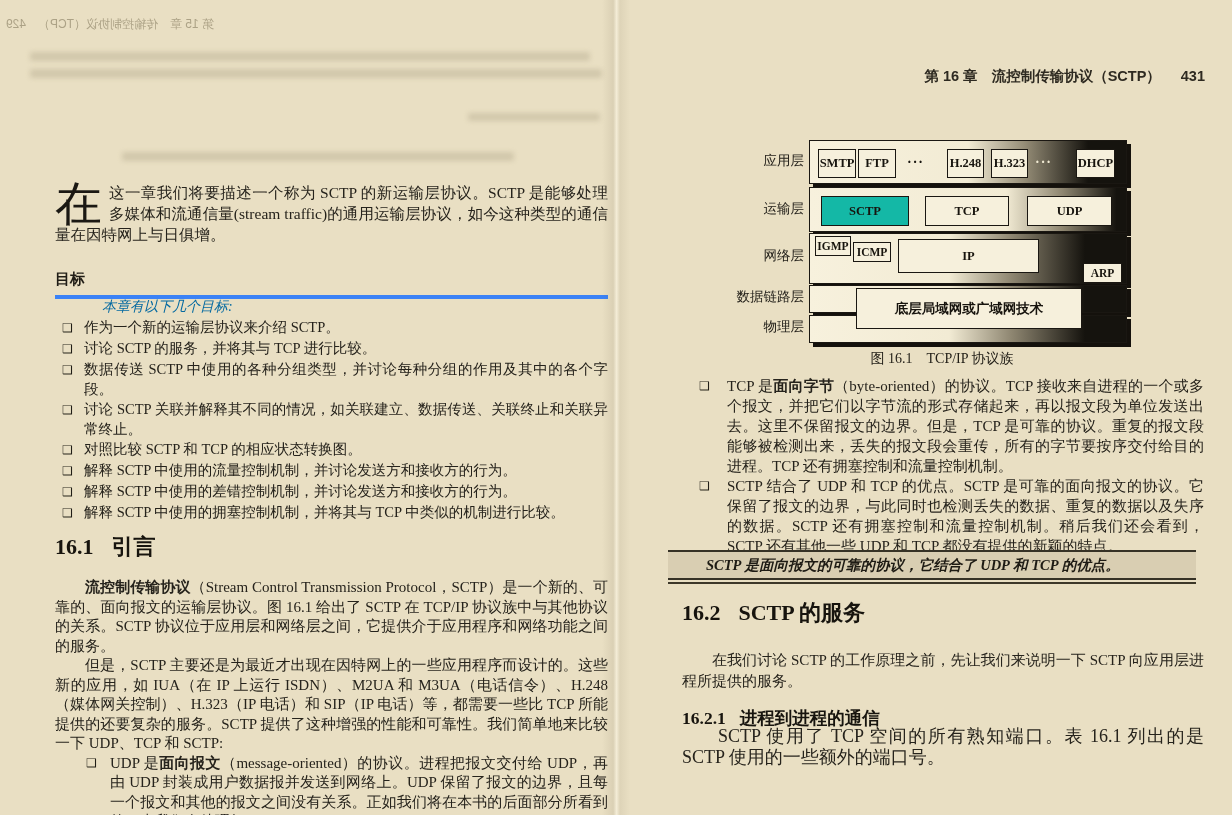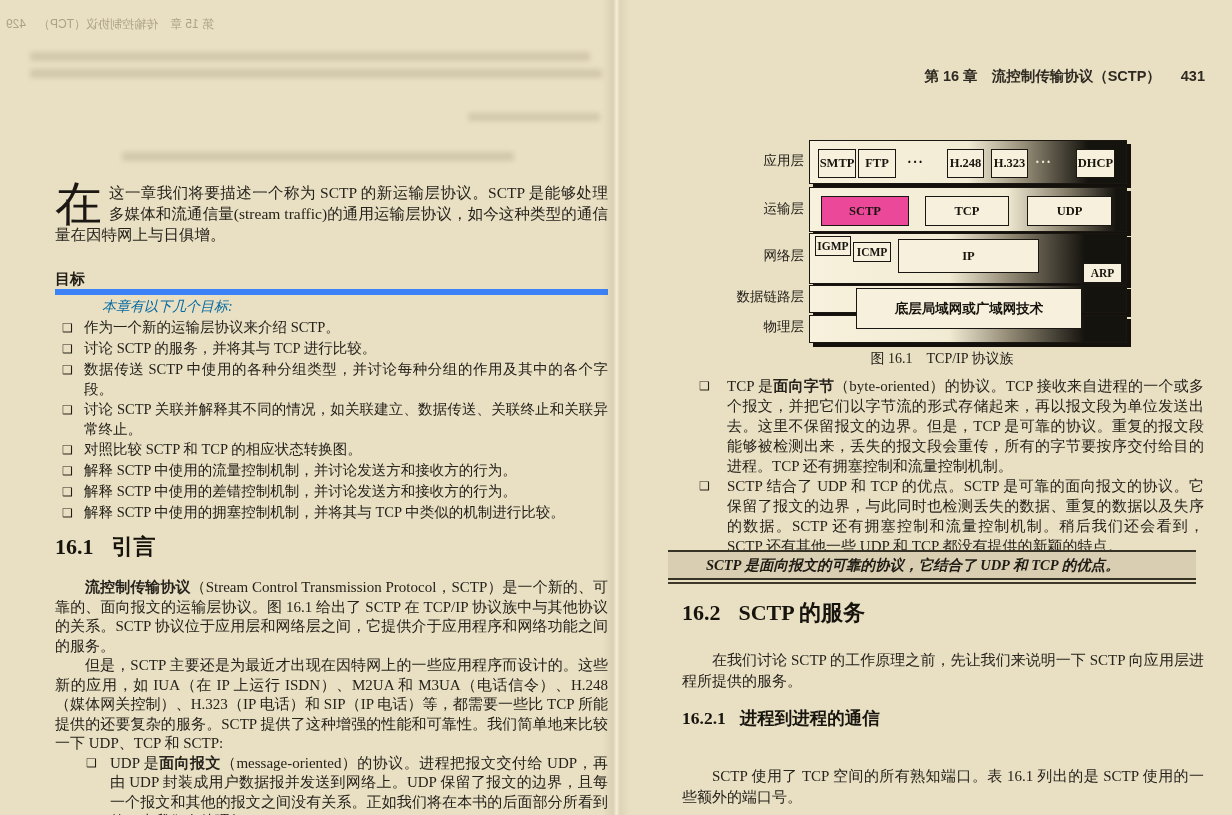--- a/index.html
+++ b/index.html
@@ -33,22 +33,22 @@
     position:absolute;top:182px;left:55px;width:553px;
     font-size:15.5px;line-height:21px;text-align:justify;
   }
   .dropcap{
     float:left;font-size:47px;line-height:40px;font-weight:400;
     margin:2px 7px 0 0;color:#1b1813;
   }
   .goals-head{
     position:absolute;top:270px;left:55px;width:553px;
     font-family:"Liberation Sans","DejaVu Sans",sans-serif;
-    font-size:15px;font-weight:700;
-    border-bottom:6px solid #3b82f6;color:#201d16;
+    font-size:15px;font-weight:700;padding-bottom:6px;
+    border-bottom:4px solid #3b82f6;color:#201d16;
   }
   .goals-intro{
     position:absolute;top:298px;left:57px;font-size:14px;font-style:italic;color:#0369a1;margin-left:45px;
   }
   .goals-list{position:absolute;top:317px;left:62px;width:546px;}
   .goal-item{display:flex;font-size:14.5px;line-height:20px;}
   .goal-item .marker{width:22px;flex:0 0 22px;font-size:12px;padding-top:1px;color:#201d16;}
   .goal-item .g-text{flex:1;text-align:justify;}
   .sec-heading{
     position:absolute;font-weight:700;color:#17140e;white-space:nowrap;
@@ -86,21 +86,21 @@
     border:1.5px solid #1a1712;box-shadow:4px 4px 0 #14110c;
   }
   .band.g1{background:linear-gradient(90deg,#f7f1dd 0%,#f2ebd4 50%,#948c76 68%,#15130e 88%);}
   .band.g2{background:linear-gradient(90deg,#f7f1dd 0%,#f2ebd4 62%,#8d8570 80%,#15130e 97%);}
   .band.g3{background:linear-gradient(90deg,#f7f1dd 0%,#f2ebd4 44%,#8d8570 64%,#15130e 87%);}
   .fig-box{
     position:absolute;display:flex;align-items:center;justify-content:center;
     background:#f6f0dc;border:1.4px solid #1a1712;
     font-size:12.5px;font-weight:700;color:#17140e;white-space:nowrap;
   }
-  .fig-box.shaded{background:#ec4899;}
+  .fig-box.shaded{background:#14b8a6;}
   .fig-dots{
     position:absolute;font-size:14px;font-weight:700;color:#17140e;letter-spacing:1px;
   }
   .fig-caption{
     position:absolute;top:212px;left:40px;width:396px;text-align:center;
     font-size:14px;color:#201d16;
   }
   .bullets-flow{
     position:absolute;top:376px;left:83px;width:505px;
     font-size:15px;line-height:20px;
@@ -118,22 +118,22 @@
     padding-left:38px;font-size:14.5px;font-weight:700;font-style:italic;color:#1e1b14;white-space:nowrap;
   }
   #sec-16-2{top:598px;left:66px;font-size:22px;}
   #sec-16-2-1{top:706px;left:66px;font-size:17.5px;}
   #sec-16-2-1 .sec-num{margin-right:14px;}
   .para-services{
     position:absolute;top:650px;left:66px;width:522px;
     font-size:15px;line-height:21px;text-align:justify;text-indent:2em;
   }
   .para-ports{
-    position:absolute;top:766px;left:66px;width:522px;
-    font-size:15px;line-height:21px;text-align:justify;text-indent:2em;
+    position:absolute;top:726px;left:66px;width:522px;
+    font-size:18px;line-height:21px;text-align:justify;text-indent:2em;
   }
   b{font-weight:700;}
 </style>
 </head>
 <body>
 
 <div class="page" id="left-page">
 
   <div class="bleed-text" style="top:16px;left:6px;">第 15 章　传输控制协议（TCP）　429</div>
   <div class="smudge" style="top:52px;left:30px;width:560px;height:9px;"></div>

